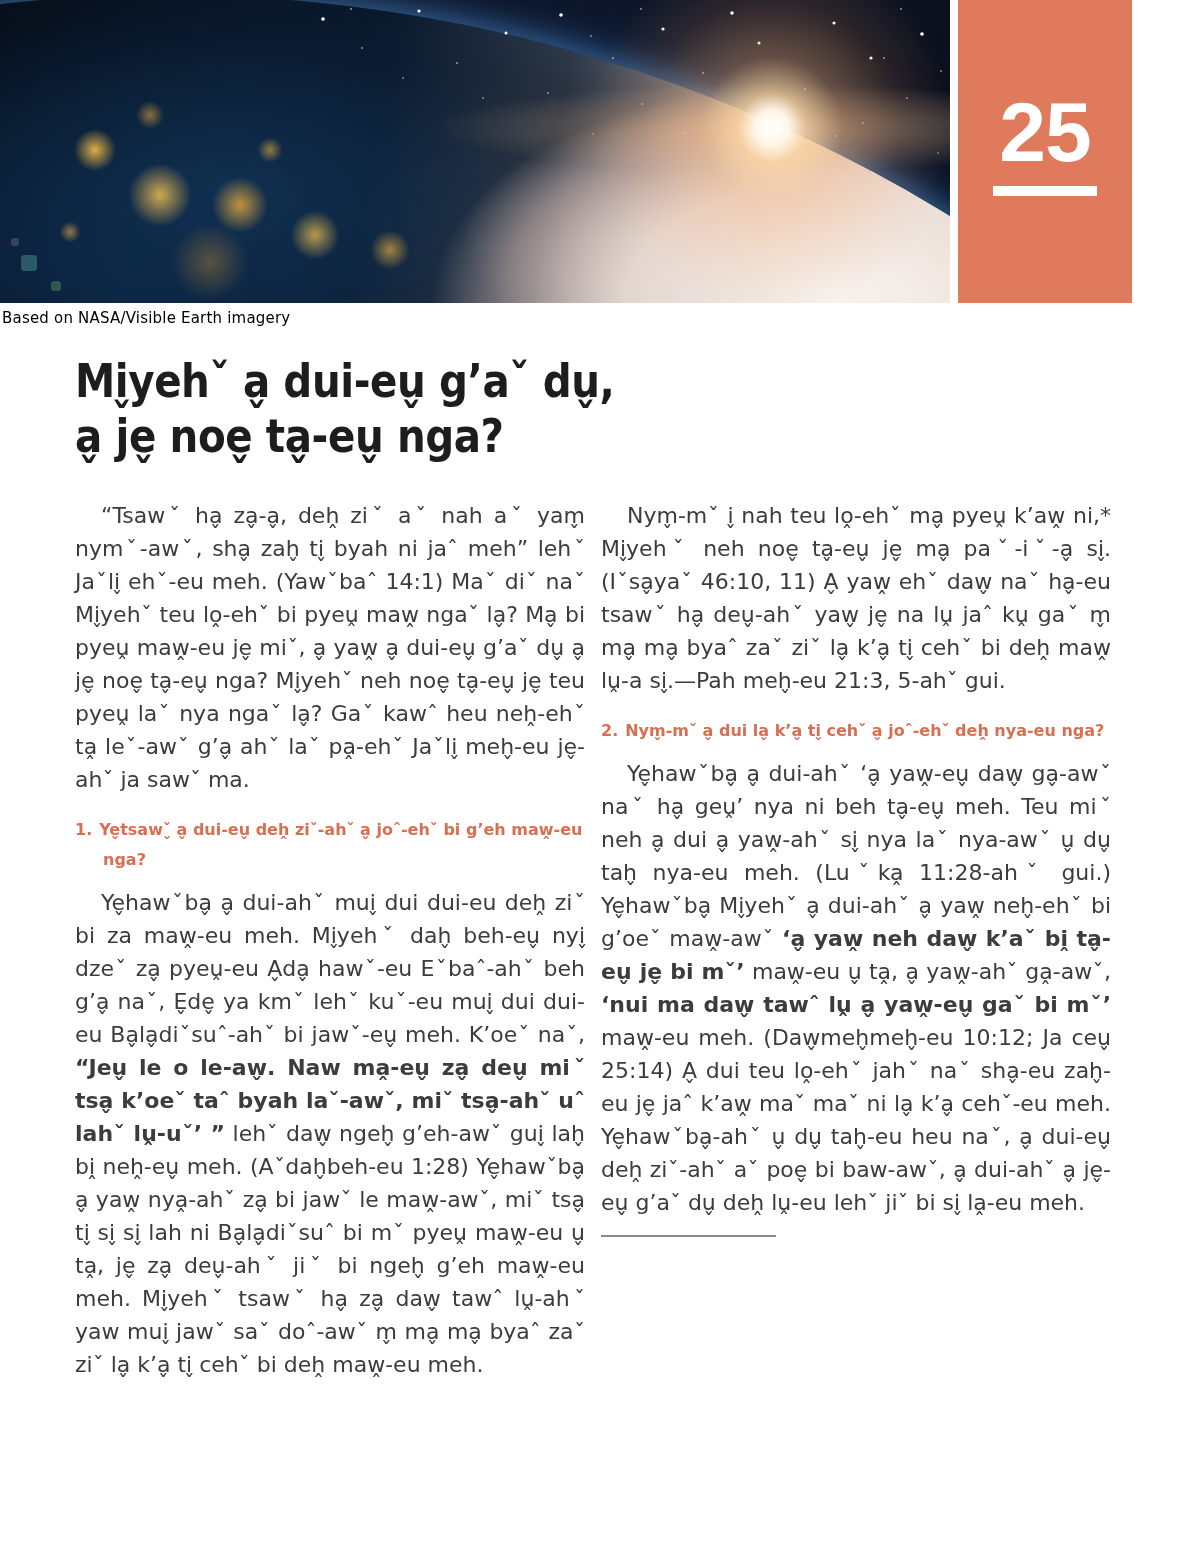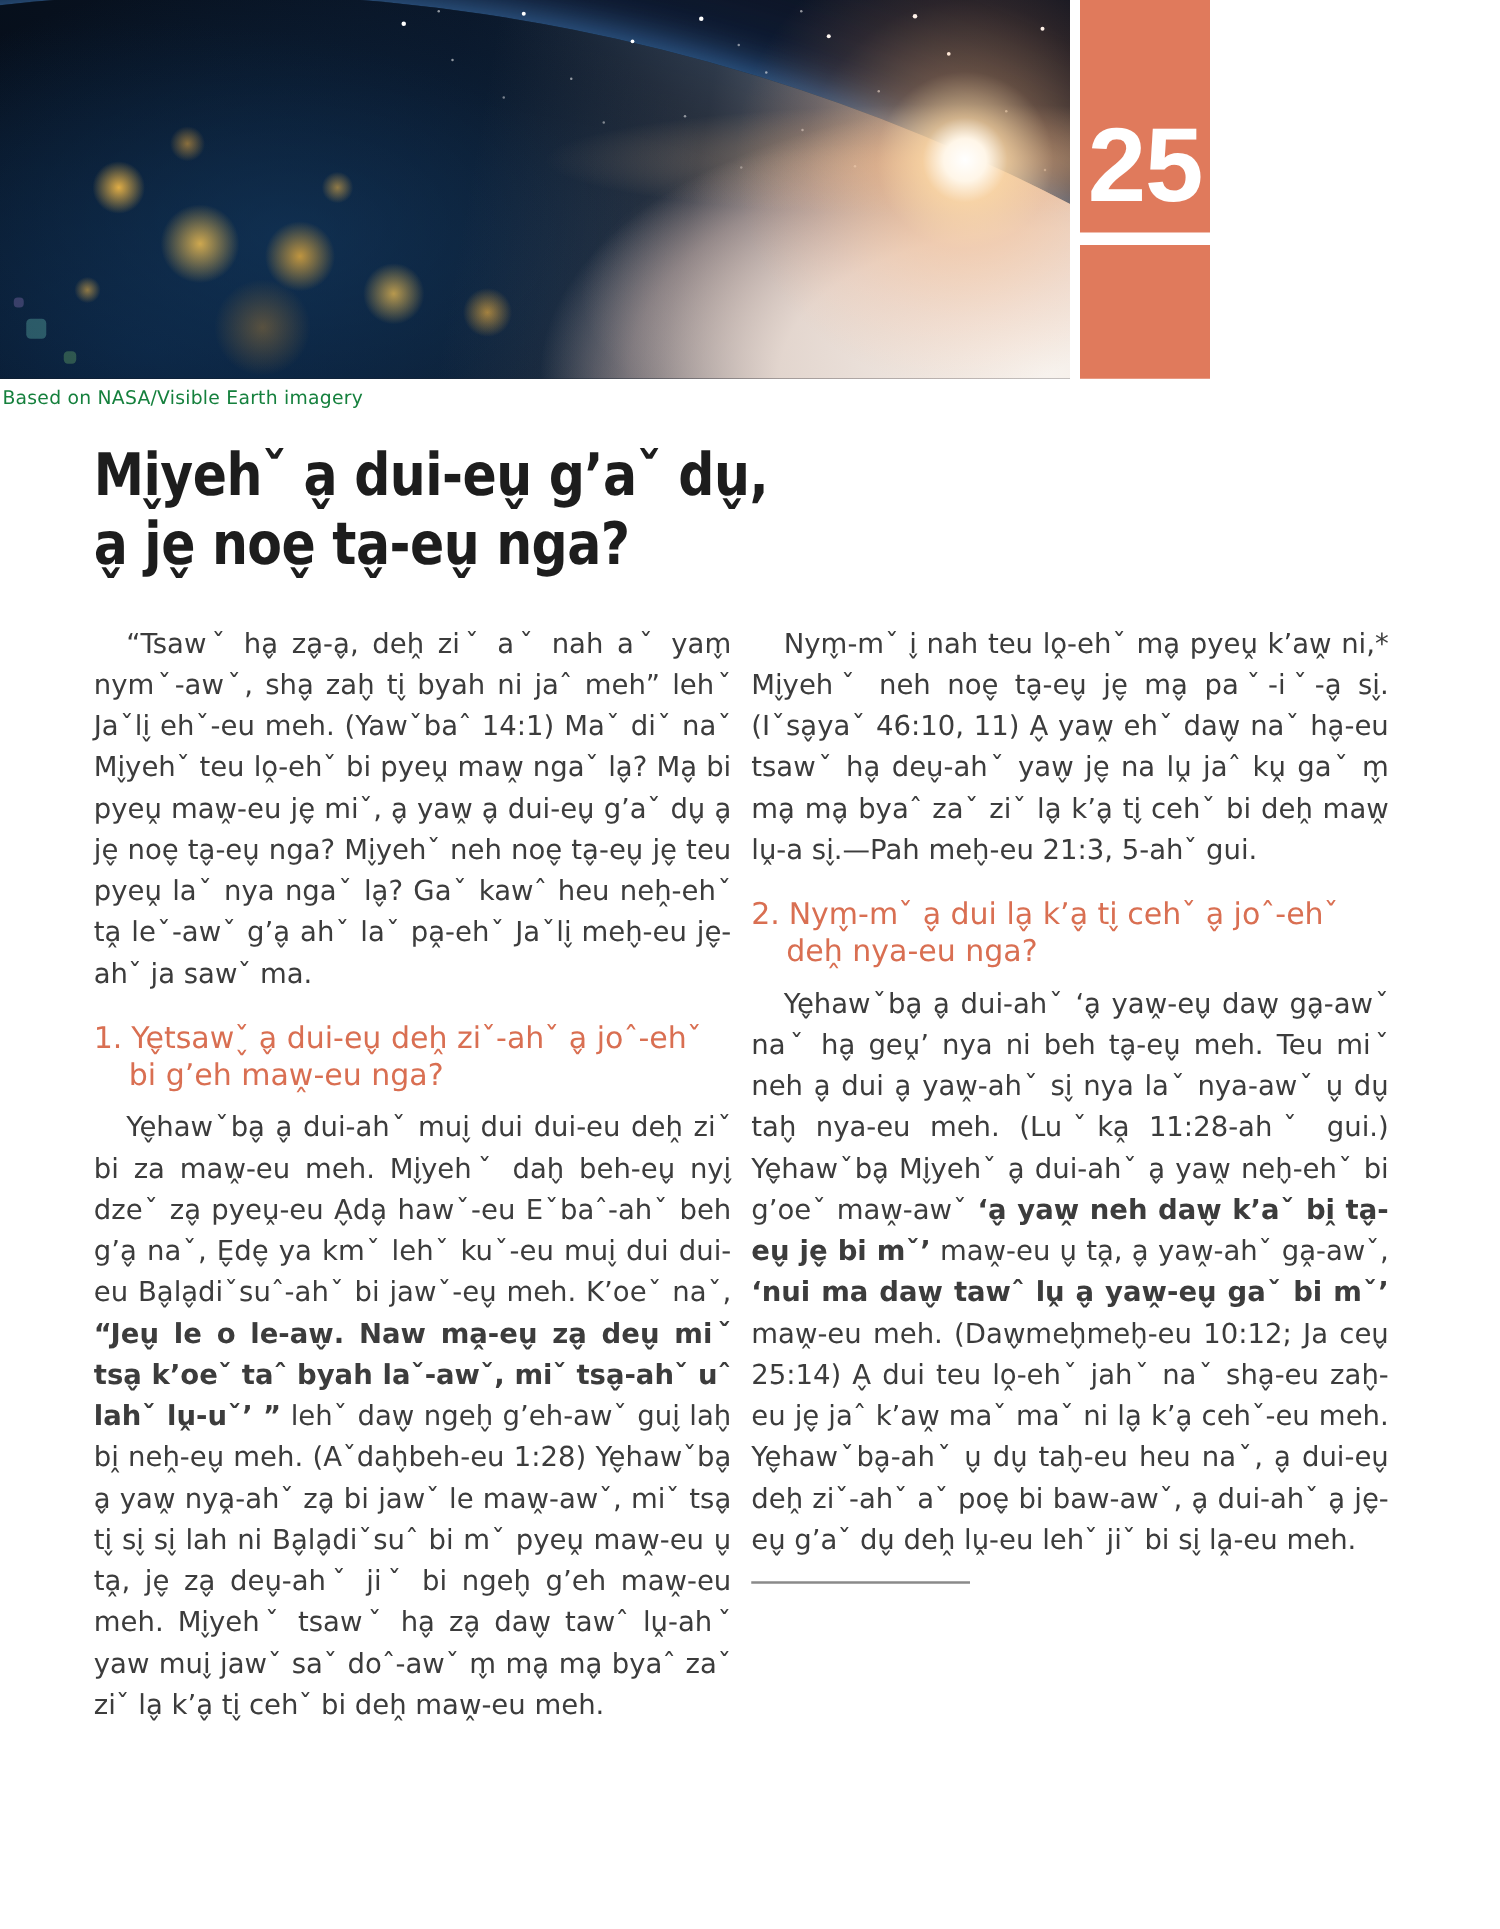--- a/index.html
+++ b/index.html
@@ -1,19 +1,19 @@
 <!DOCTYPE html>
 <html style="--accent-box: #e07a5c; --accent-heading: #d96f52;"><head>
 <meta charset="utf-8">
 <style>
   html,body{margin:0;padding:0;background:#ffffff;}
   .page{position:relative;width:1200px;height:1543px;background:#fff;overflow:hidden;
         font-family:"DejaVu Sans",sans-serif;color:#3c3c3c;}
   
-  .hero{display:flex;gap:8px;width:968px;height:303px;}
+  .hero{display:flex;gap:8px;width:1132px;height:303px;}
   .photo{position:relative;width:950px;height:303px;overflow:hidden;
          background:radial-gradient(ellipse at 78% 0%, #0d1424 0%, #070b16 55%, #04060c 100%);}
   .earth{position:absolute;left:-1334px;top:-5px;width:3000px;height:3000px;border-radius:50%;
          background:#0a1422;overflow:hidden;
          box-shadow:0 0 30px 4px rgba(80,150,220,.60), 0 0 85px 26px rgba(40,90,160,.28),
                     inset 0 0 60px 12px rgba(100,170,230,.22);}
   .earth .ov{position:absolute;left:1334px;top:5px;width:950px;height:303px;}
   .night-ocean{background:
       radial-gradient(ellipse 520px 300px at 230px 190px, rgba(22,64,105,.55), transparent 70%),
       radial-gradient(ellipse 600px 350px at 120px 280px, rgba(10,35,65,.85), transparent 75%),
@@ -56,31 +56,31 @@
      background:radial-gradient(ellipse, rgba(255,205,155,.45), transparent 70%);}
   .lens-flare{position:absolute;left:0;top:0;width:2px;height:2px;border-radius:50%;
      box-shadow:28px 262px 0 7px rgba(120,220,200,.30), 55px 285px 0 4px rgba(140,220,120,.28),
                 14px 241px 0 3px rgba(180,140,220,.28);}
   .chapter-box{flex:1;height:303px;background:var(--accent-box,#e07a5c);
      display:flex;flex-direction:column;align-items:center;padding-top:92px;box-sizing:border-box;}
   .chapter-num{font-family:"Liberation Sans",sans-serif;font-weight:bold;font-size:84px;
      line-height:80px;color:#fff;letter-spacing:-1px;}
   .chapter-underline{width:104px;height:10px;background:#fff;margin-top:14px;}
   
-  .credit{margin:6px 0 0 2px;font-size:15px;color:#15803d;letter-spacing:.2px;}
+  .credit{margin:6px 0 0 2px;font-size:15px;color:#000000;letter-spacing:.2px;}
   .title{margin:26px 0 0 75px;font-size:47px;line-height:55px;font-weight:bold;color:#1d1d1d;
      letter-spacing:-.5px;transform:scaleX(.86);transform-origin:0 0;}
   .title .tline{display:block;}
   
   .columns{display:flex;gap:16px;margin:36px 0 0 75px;width:1050px;}
   .col{width:510px;}
   .para{margin:0;font-size:22px;line-height:33px;text-align:justify;color:#3c3c3c;}
   .para.indent{text-indent:26px;}
   .para .b{font-weight:bold;}
-  .q{margin:19px 0 11px 0;font-size:24px;line-height:30px;font-weight:normal;
+  .q{margin:19px 0 11px 0;font-size:16px;line-height:30px;font-weight:bold;
      color:var(--accent-heading,#d96f52);padding-left:28px;text-indent:-28px;}
   .q .qnum{padding-right:7px;}
   .fn-rule{width:175px;border-top:2px solid #8a8a8a;margin:16px 0 10px 0;}
   .footnote{margin:0;font-size:17.5px;line-height:25px;color:#3c3c3c;text-align:left;}
 </style>
 </head>
 <body>
 
 <div class="page">
 

